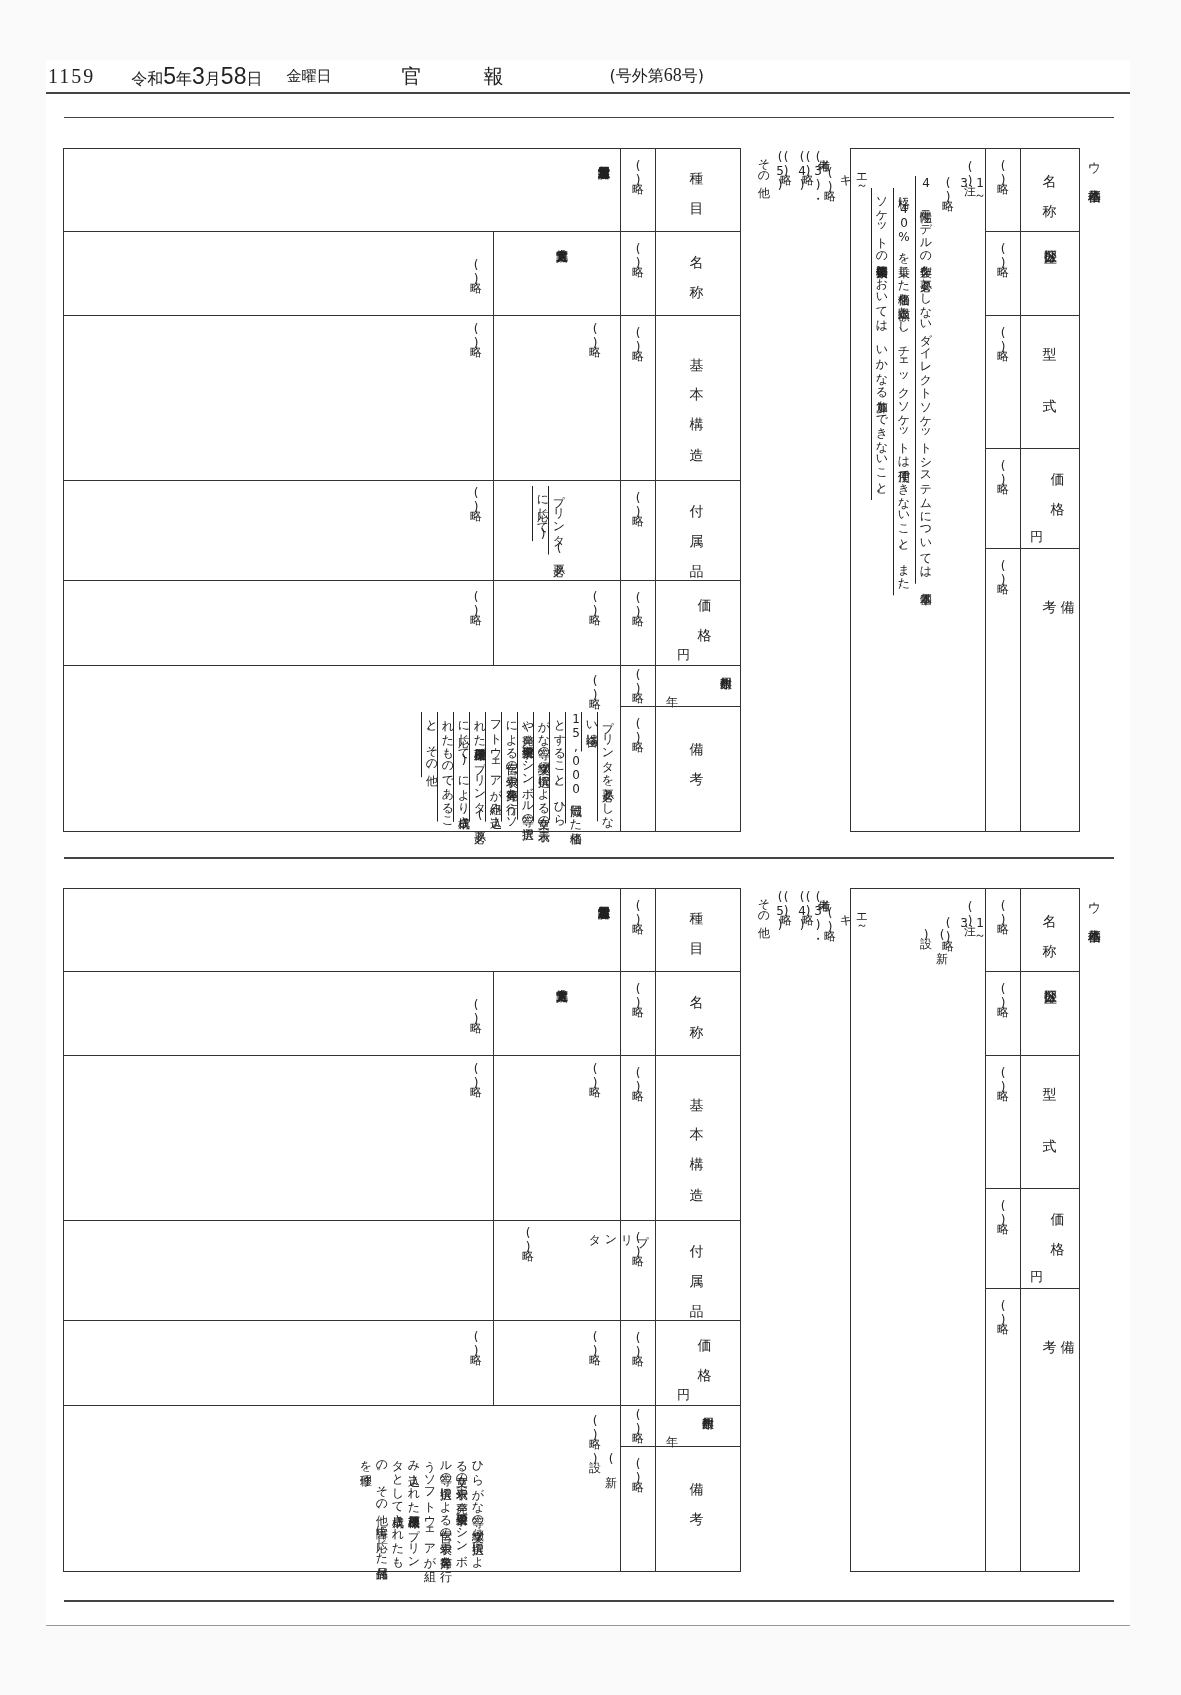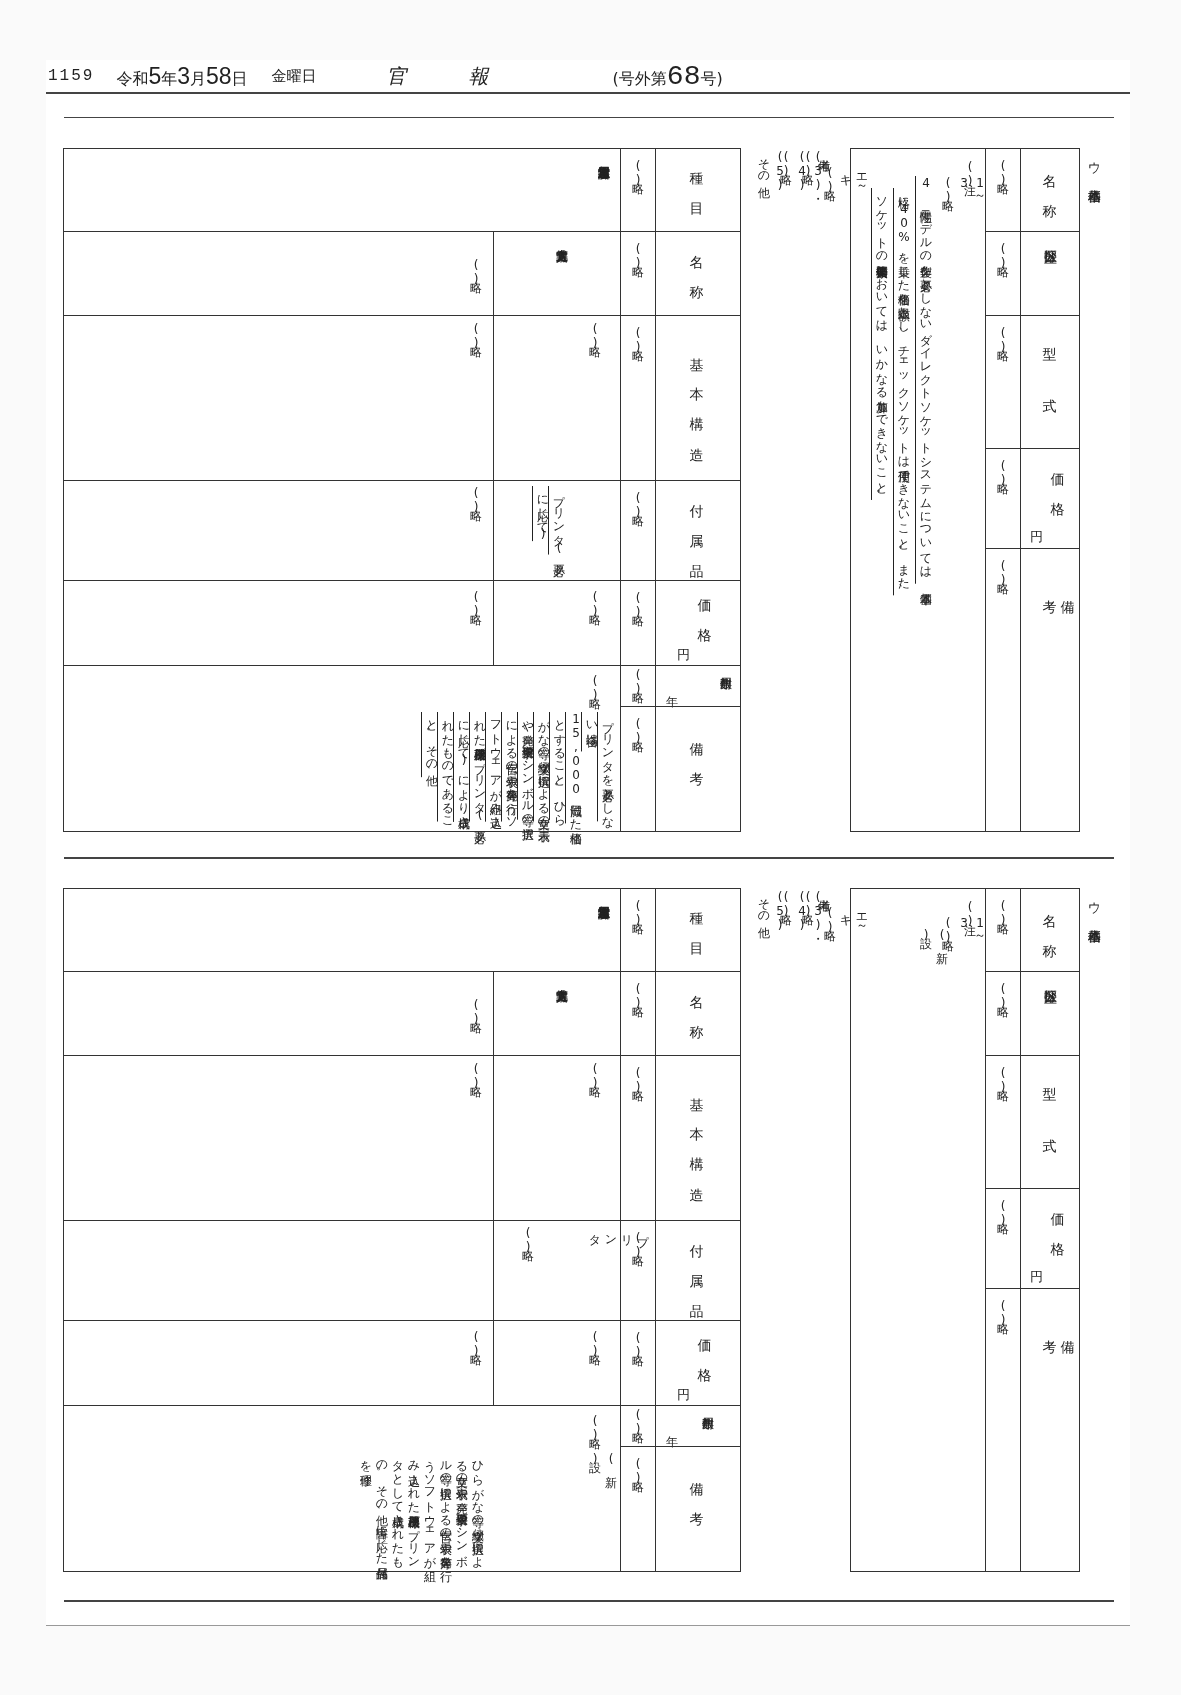--- a/index.html
+++ b/index.html
@@ -2,27 +2,27 @@
 <html><head>
 <meta charset="utf-8">
 <style>
   html, body { margin:0; padding:0; }
   body {
     width:1181px; height:1695px; background:#fafafa; position:relative; overflow:hidden;
     font-family:"DejaVu Sans","Liberation Sans",sans-serif; color:#222;
   }
   .page { position:absolute; left:46px; top:60px; width:1084px; height:1565px; background:#fff; border-bottom:1px solid #999; }
   .hdr { position:absolute; top:60px; left:48px; height:32px; width:1082px; display:flex; align-items:center; white-space:nowrap; }
-  .hdr .pno { font-family:Liberation Mono, monospace; font-size:16px; letter-spacing:2px; margin-right:22px; }
+  .hdr .pno { font-family:Liberation Serif, serif; font-size:20px; letter-spacing:2px; margin-right:36px; }
   .hdr .date { font-size:16px; margin-right:24px; }
   .hdr .date b { font-family:"Liberation Sans",sans-serif; font-size:23px; font-weight:normal; }
   .hdr .dow { font-size:15px; margin-right:70px; }
-  .hdr .title { font-size:20px; letter-spacing:62px; margin-right:62px;font-style:italic; }
+  .hdr .title { font-size:20px; letter-spacing:62px; margin-right:44px; }
   .hdr .issue { font-size:16px; }
-  .hdr .issue b { font-family:Liberation Mono, monospace; font-size:28px; font-weight:normal; }
+  .hdr .issue b { font-family:Liberation Serif, serif; font-size:18px; font-weight:normal; }
   .rule { position:absolute; background:#444; }
   .cell { position:absolute; box-sizing:border-box; border:1.5px solid #333; }
   .vt { writing-mode:vertical-rl; text-orientation:upright; font-size:13px; line-height:18px; position:absolute; }
   .vt.sm { font-size:12px; line-height:16px; }
   .ul { text-decoration:underline; text-underline-offset:3px; }
   .hd { font-size:14px; letter-spacing:8px; }
 </style>
 </head>
 <body>
 

